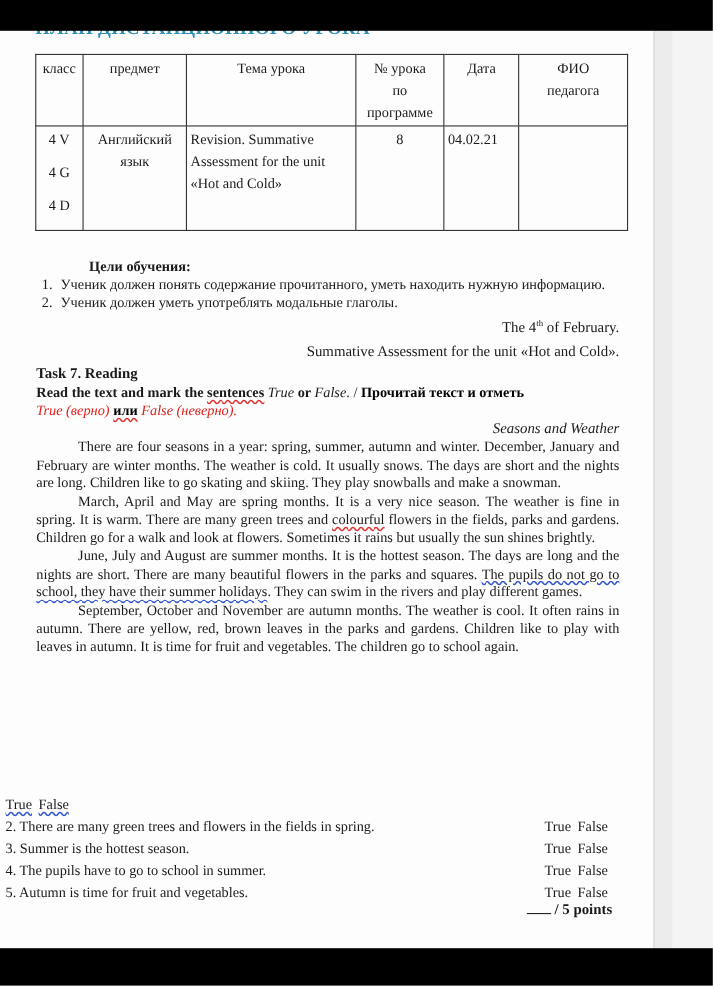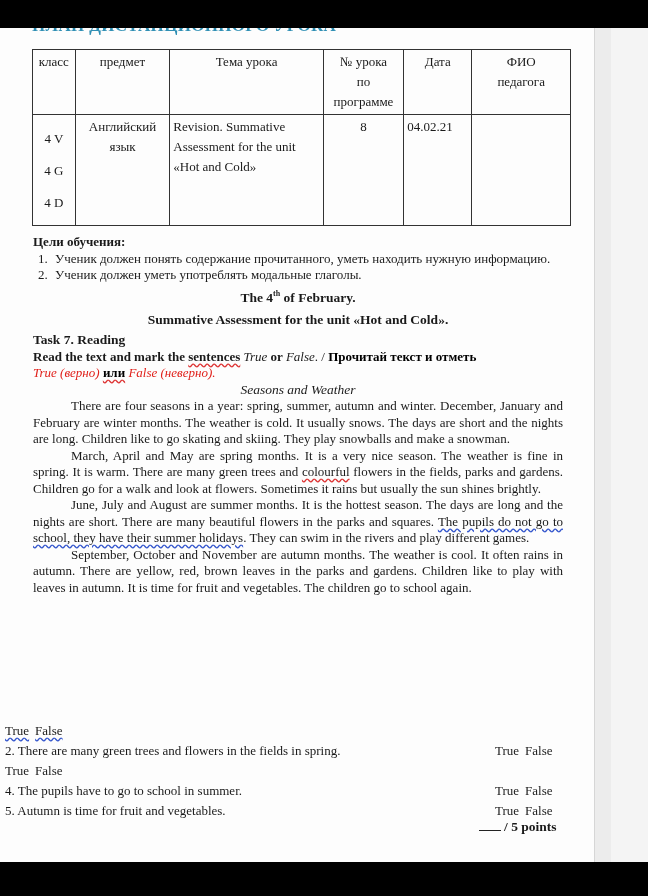--- a/index.html
+++ b/index.html
@@ -30,35 +30,35 @@
     border-collapse:collapse; font-size:13px;
   }
   table.plan td, table.plan th {
     border:1.5px solid #333; vertical-align:top; padding:2px 3px;
     font-weight:normal; line-height:20px;
   }
   table.plan th { text-align:center; height:60px; }
   table.plan td { height:90px; }
   .c1{width:35px} .c2{width:86px} .c3{width:144px} .c4{width:72px} .c5{width:60px} .c6{width:90px}
   .center { text-align:center; }
-  .cls-line { display:block; line-height:20px; margin-bottom:10px; text-align:center;margin-top:12px;}
+  .cls-line { display:block; line-height:20px; margin-bottom:10px; text-align:center;}
 
   .content { position:absolute; left:33px; top:234px; width:530px; font-size:13px; line-height:16.5px; }
-  .goals-title { font-weight:bold; }
+  .goals-title { font-weight:bold;margin-left:48px; }
   ol.goals { margin:0; padding-left:18px; }
   ol.goals li { padding-left:4px; }
-  .center-bold { text-align:center; font-weight:bold; font-size:13.5px; margin-top:2px; }
+  .center-bold { text-align:right; font-weight:normal; font-size:13.5px; margin-top:2px; }
   .center-bold.second { margin-top:6px; }
   .task-title { font-weight:bold; margin-top:4px; font-size:13.5px; }
   .instr { font-weight:bold; }
   .instr .it { font-style:italic; font-weight:normal; }
   .instr .red { color:#000000; }
   .instr .red-it { color:#e0201a; font-style:italic; font-weight:bold; }
   .spell-red { text-decoration:underline wavy #d33; text-underline-offset:2px; }
-  .story-title { text-align:center; font-style:italic; font-size:13.5px; }
+  .story-title { text-align:right; font-style:italic; font-size:13.5px; }
   .para { text-align:justify; text-indent:38px; }
   .spell-blue { text-decoration:underline wavy #3355cc; text-underline-offset:2px; }
 
   .questions { position:absolute; left:5px; top:721px; width:560px; font-size:13px; }
   .q-row { display:flex; justify-content:space-between; height:20px; line-height:20px; }
   .q-text { white-space:nowrap; }
   .q-opts { width:70px; text-align:left; white-space:nowrap; }
   .q-opts span { margin-right:6px; }
   .points { position:absolute; left:479px; top:819px; font-size:13.5px; font-weight:bold; }
   .points .blank { display:inline-block; width:22px; border-bottom:1px solid #222; margin-right:3px; }
@@ -120,20 +120,21 @@
 
   <div class="questions">
     <div class="q-row">
       <span class="q-opts"><span class="spell-blue">True</span><span class="spell-blue">False</span></span>
     </div>
     <div class="q-row">
       <span class="q-text">2. There are many green trees and flowers in the fields in spring.</span>
       <span class="q-opts"><span>True</span><span>False</span></span>
     </div>
     <div class="q-row">
+      <span class="q-text">3. Summer is the hottest season.</span>
       <span class="q-opts"><span>True</span><span>False</span></span>
     </div>
     <div class="q-row">
       <span class="q-text">4. The pupils have to go to school in summer.</span>
       <span class="q-opts"><span>True</span><span>False</span></span>
     </div>
     <div class="q-row">
       <span class="q-text">5. Autumn is time for fruit and vegetables.</span>
       <span class="q-opts"><span>True</span><span>False</span></span>
     </div>

